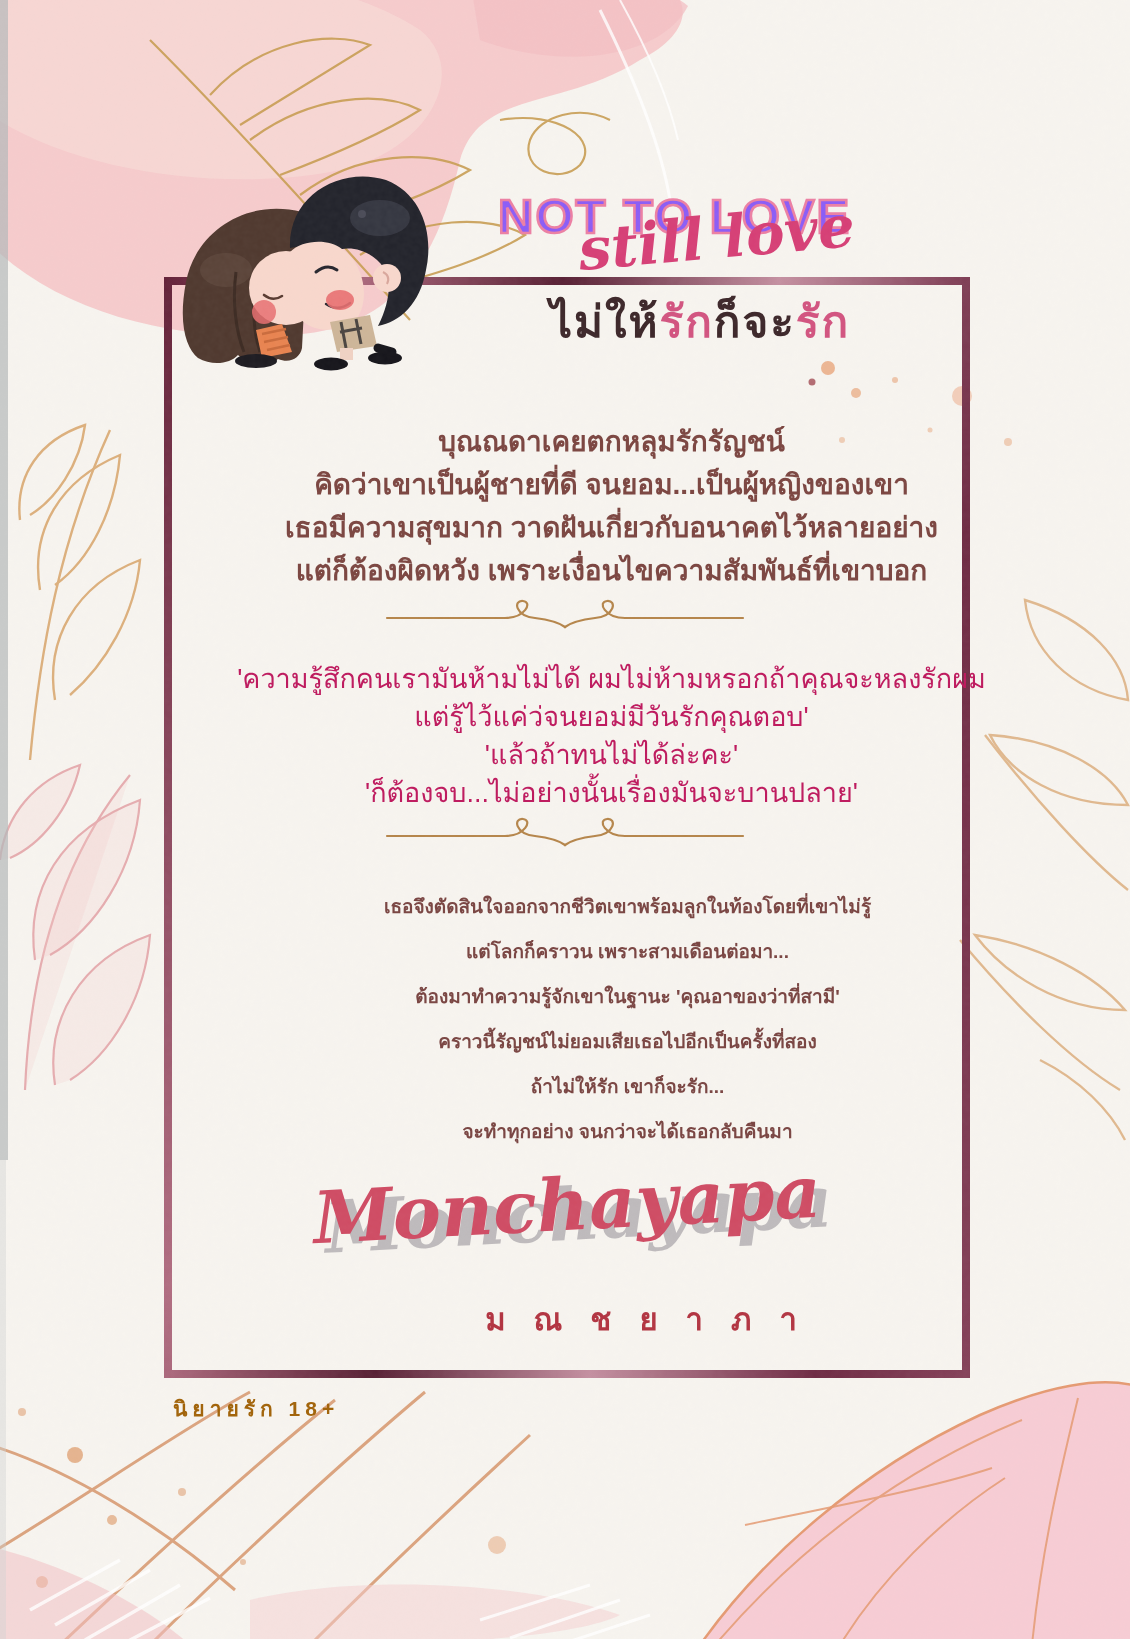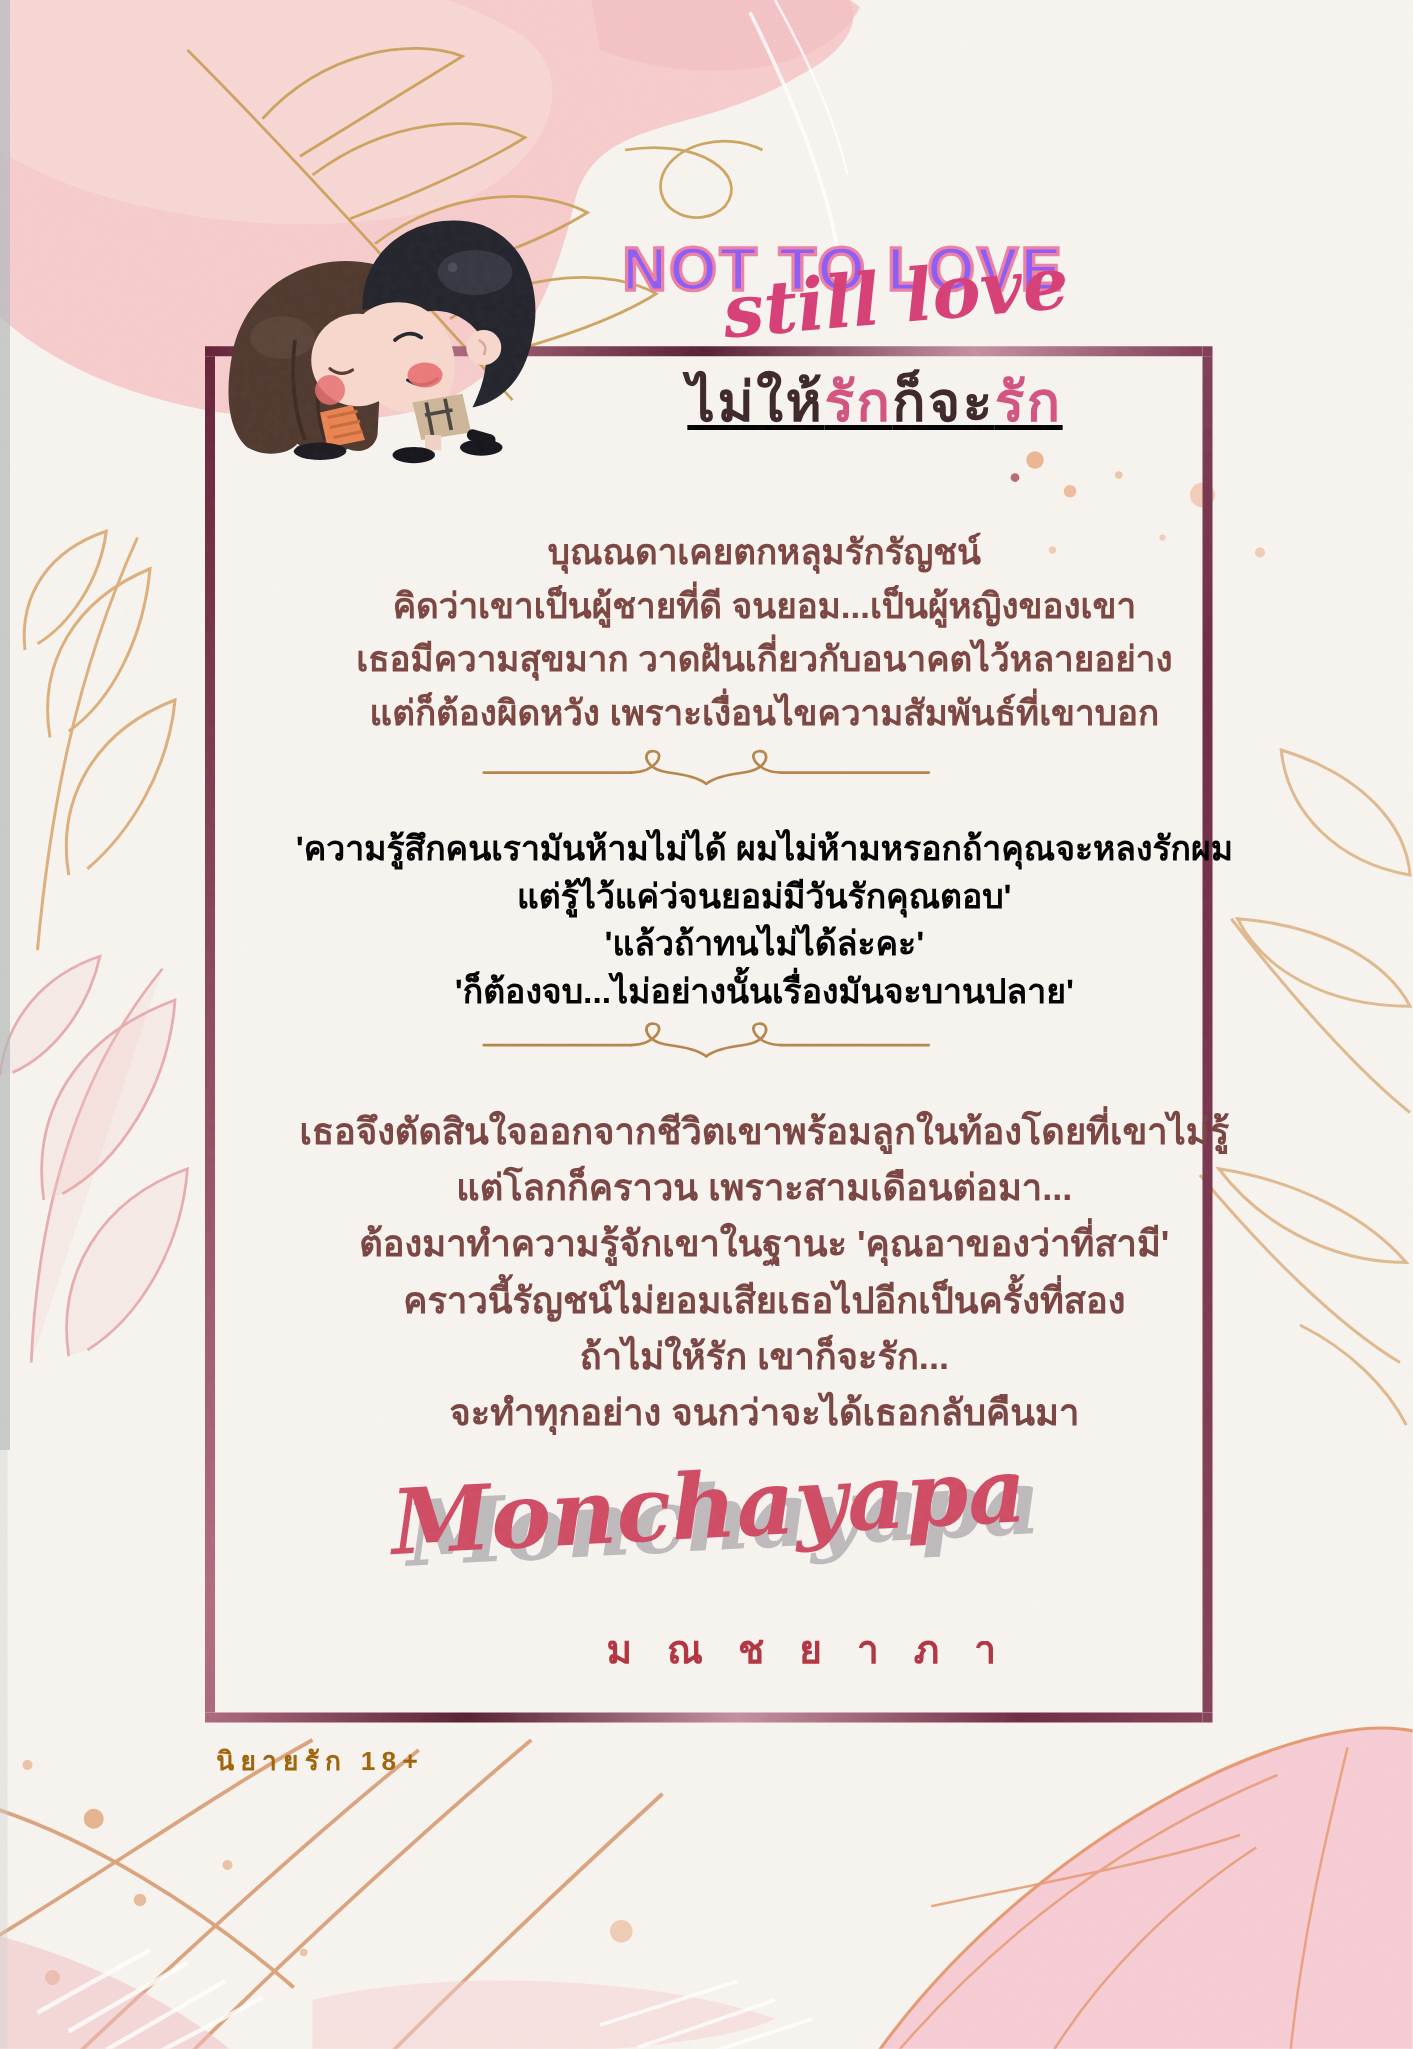--- a/index.html
+++ b/index.html
@@ -29,30 +29,30 @@
     font-size:49px;font-weight:700;letter-spacing:2px;white-space:nowrap;
     color:#8b5cf6;-webkit-text-stroke:2.6px #ec7fa3;
   }
   .title-en-script{
     position:absolute;left:578px;top:204px;z-index:7;white-space:nowrap;
     font-family:"DejaVu Serif", serif;font-style:italic;font-weight:700;
     font-size:58px;color:#d63e75;transform:rotate(-5deg);
   }
   .title-th{
     position:absolute;left:420px;top:286px;width:560px;z-index:6;
-    text-align:center;font-weight:700;font-size:44px;letter-spacing:2px;white-space:nowrap;text-decoration:underline;
+    text-align:center;font-weight:700;font-size:44px;letter-spacing:2px;white-space:nowrap;
   }
   .title-th .dark{color:#3c2629;}
   .title-th .pink{color:#d2537f;}
 
   
   .block{position:absolute;left:172px;width:879px;text-align:center;z-index:4;}
   .p1{top:420px;color:#7b4540;font-size:28px;line-height:43px;font-weight:700;}
-  .dialogue{top:660px;color:#000000;font-size:27px;line-height:38px;font-weight:700;}
-  .p2{top:884px;color:#794441;font-size:29px;line-height:45px;font-weight:700;}
+  .dialogue{top:660px;color:#be185d;font-size:27px;line-height:38px;font-weight:400;}
+  .p2{top:884px;color:#794441;font-size:19px;line-height:45px;font-weight:700;margin-left:16px;}
   .divider{position:absolute;left:385px;width:360px;height:40px;z-index:4;}
   .divider1{top:596px;}
   .divider2{top:814px;}
 
   .signature{
     position:absolute;left:172px;top:1162px;width:790px;text-align:center;z-index:4;
     font-family:"DejaVu Serif", serif;font-style:italic;font-weight:700;
     font-size:72px;color:#cf4b63;transform:rotate(-3deg);
     text-shadow:11px 10px 0 rgba(144,139,146,.55);
   }

